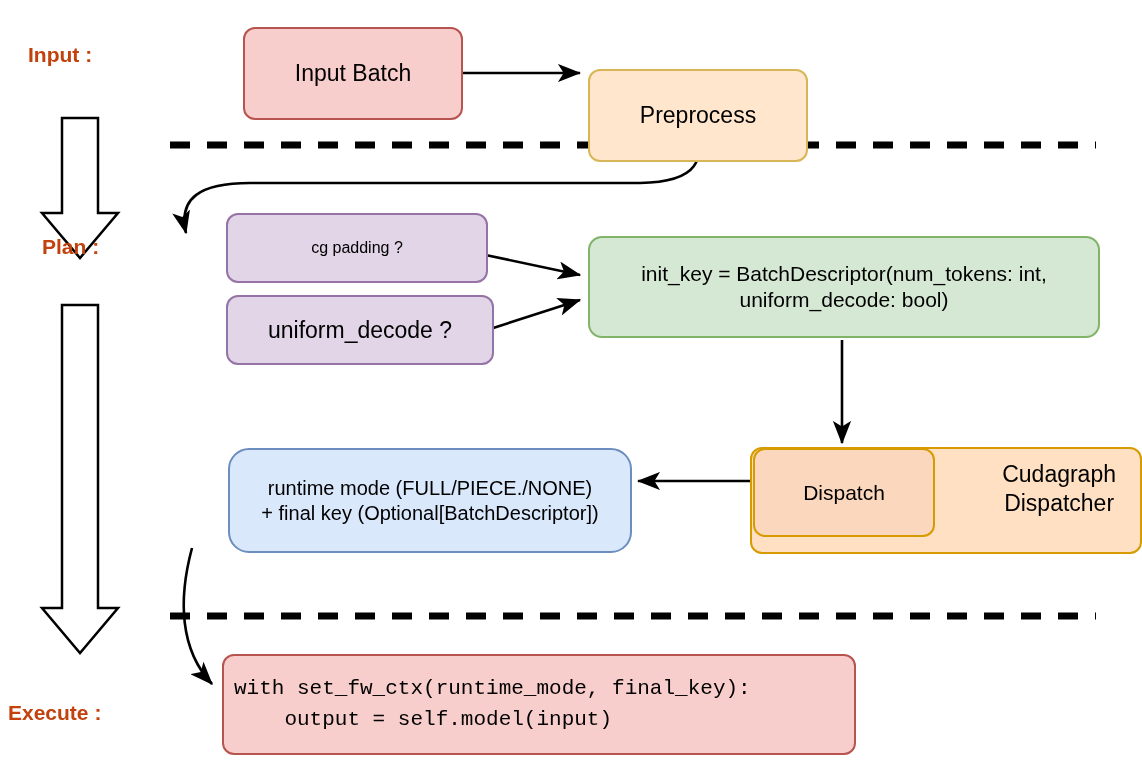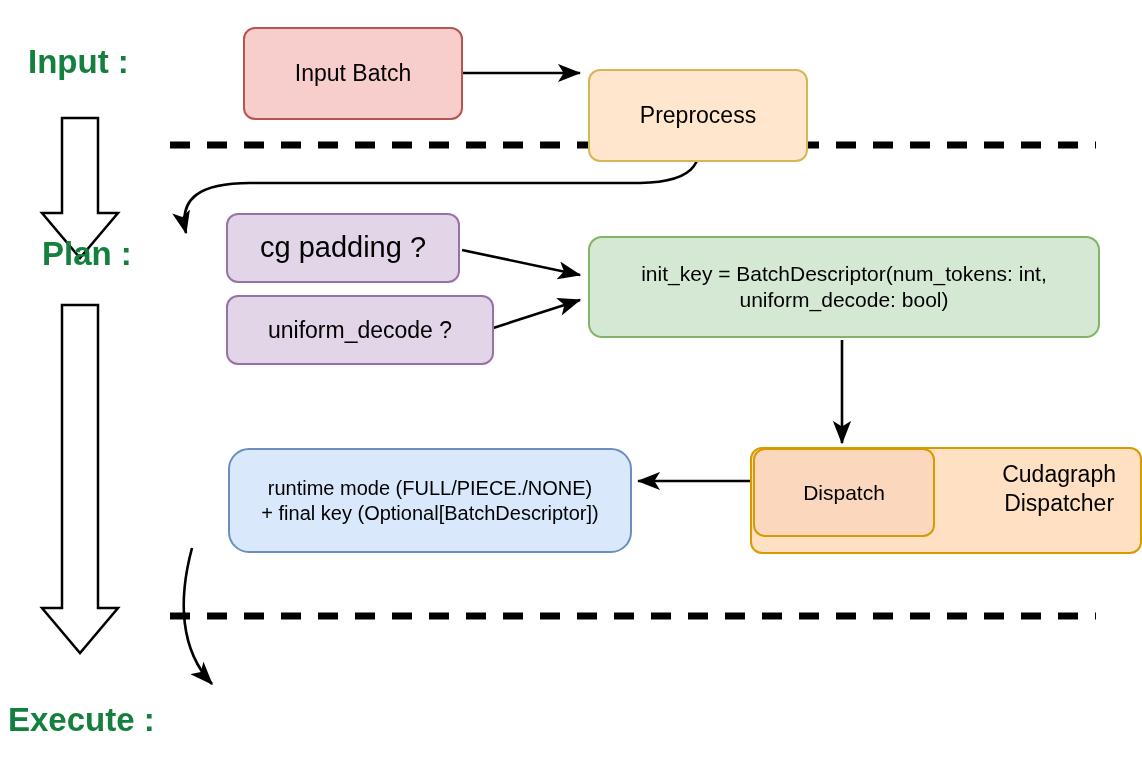--- a/index.html
+++ b/index.html
@@ -35,38 +35,38 @@
     border-style: solid;
     border-width: 2px;
     border-radius: 12px;
     color: #000000;
     line-height: 1.22;
     white-space: pre-line;
   }
   .stage-label {
     position: absolute;
     font-weight: bold;
-    font-size: 33px;
-    color: #15803d;
+    font-size: 21px;
+    color: #c2410c;
     letter-spacing: 0px;
     white-space: nowrap;
   }
   .code-node {
     font-family: "Liberation Mono", "DejaVu Sans Mono", monospace;
     justify-content: flex-start;
     text-align: left;
     white-space: pre;
     padding-left: 10px;
     font-size: 21px;
     line-height: 1.45;
   }
   
   #node-input-batch  { left:243px; top:27px;  width:220px; height:93px;  font-size:23px; }
   #node-preprocess   { left:588px; top:27px;  width:220px; height:93px;  font-size:23px;margin-top:42px; }
-  #node-cg-padding   { left:226px; top:213px; width:234px; height:70px;  font-size:29px; }
+  #node-cg-padding   { left:226px; top:213px; width:262px; height:70px;  font-size:16px; }
   #node-uniform-dec  { left:226px; top:295px; width:268px; height:70px;  font-size:23px; }
   #node-init-key     { left:588px; top:236px; width:512px; height:102px; font-size:21px;border-radius:14px; }
   #node-runtime-mode { left:228px; top:448px; width:404px; height:105px; font-size:20px;border-radius:21px; }
   #node-dispatcher   { left:750px; top:447px; width:392px; height:107px; font-size:23px;
                        align-items:flex-start; justify-content:flex-end;
                        padding-top:11px; padding-right:24px; line-height:1.25; }
   #node-dispatch     { left:753px; top:448px; width:182px; height:89px;  font-size:21px; }
   #node-code         { left:222px; top:654px; width:634px; height:101px; }
 </style>
 </head>
@@ -121,14 +121,16 @@
 uniform_decode: bool)</div>
 
   <div class="node" id="node-runtime-mode" style="background:#dae8fc; border-color:#6c8ebf;">runtime mode (FULL/PIECE./NONE)
 + final key (Optional[BatchDescriptor])</div>
 
   <div class="node" id="node-dispatcher" style="background:#ffe0c2; border-color:#d79b00;">Cudagraph
 Dispatcher</div>
 
   <div class="node" id="node-dispatch" style="background:#fad7bd; border-color:#d79b00;">Dispatch</div>
 
+  <div class="node code-node" id="node-code" style="background:#f8cecc; border-color:#b85450;">with set_fw_ctx(runtime_mode, final_key):
+    output = self.model(input)</div>
 
 </div>
 
 </body></html>

